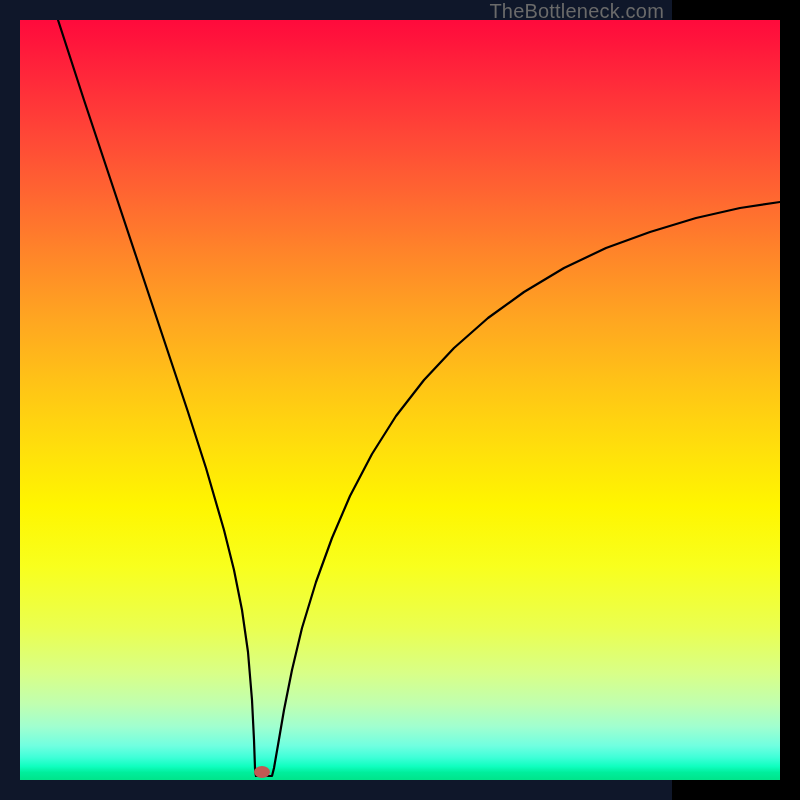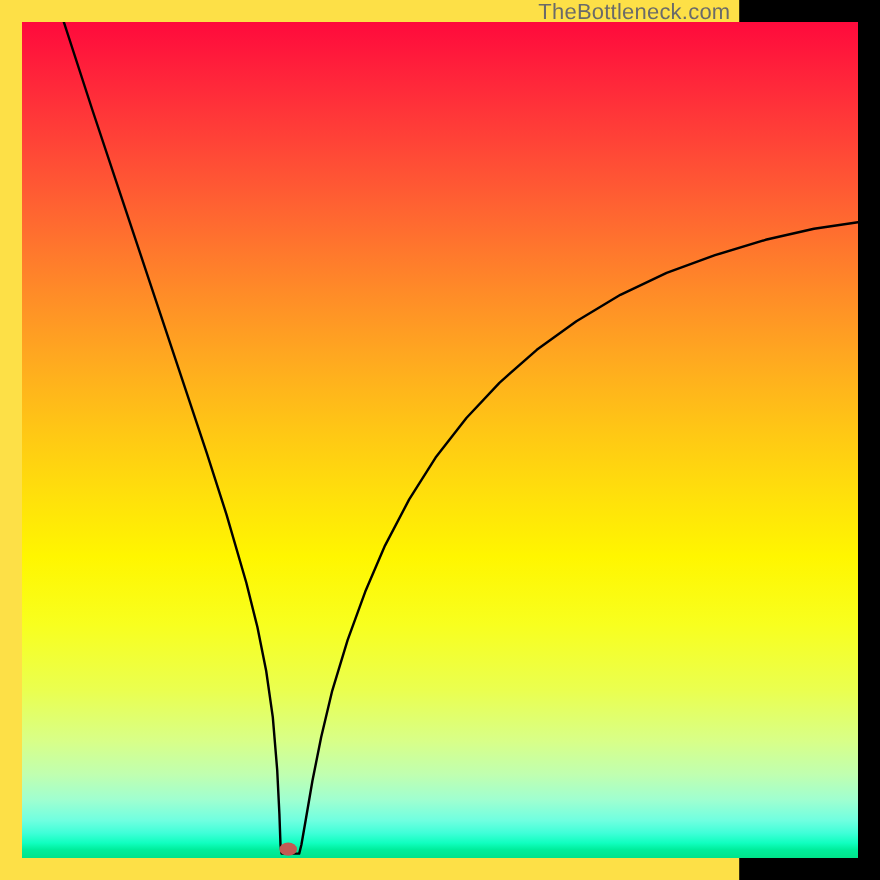--- a/index.html
+++ b/index.html
@@ -1,21 +1,21 @@
 <!DOCTYPE html>
 <html><head>
 <meta charset="utf-8">
 <style>
   * { margin: 0; padding: 0; box-sizing: border-box; }
   html, body { width: 800px; height: 800px; overflow: hidden; background: #000; }
   .frame {
     position: relative;
     width: 672px;
     height: 800px;
-    background: #fde047;
+    background: #0f172a;
   }
   .plot-area {
     position: absolute;
     left: 20px;
     top: 20px;
     width: 760px;
     height: 760px;
     background: linear-gradient(to bottom,
       #ff0a3c 0%,
       #ff2a3a 8%,

